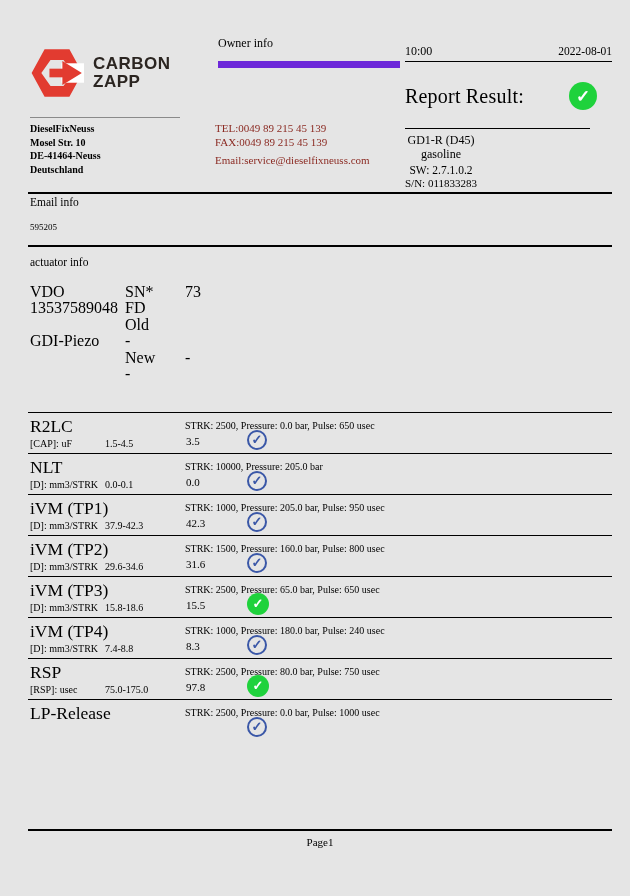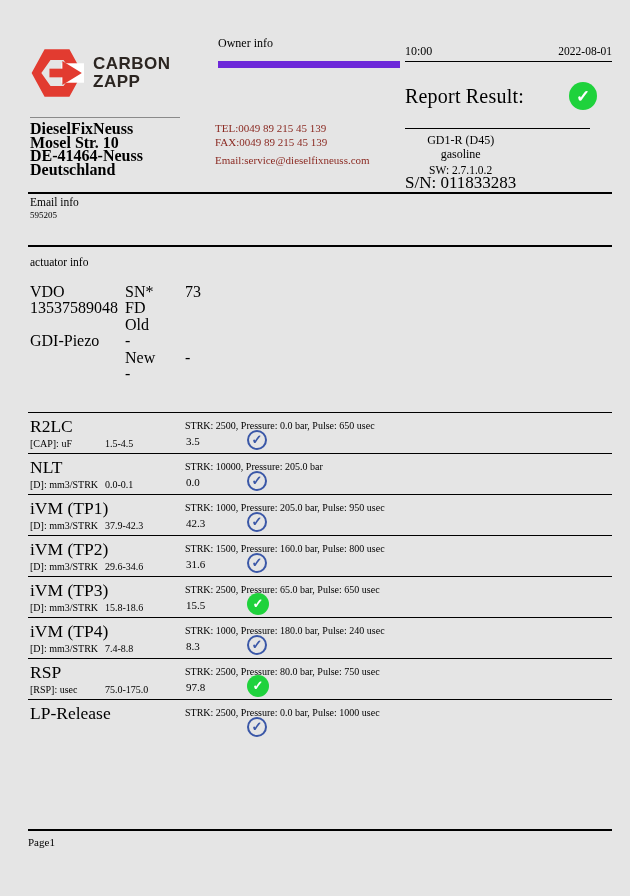--- a/index.html
+++ b/index.html
@@ -15,21 +15,21 @@
   .abs{position:absolute;}
 
   
   .logo-block{left:30px;top:45px;display:flex;align-items:center;gap:9px;}
   .logo-icon{width:54px;height:56px;}
   .logo-fill{fill:var(--accent-red);}
   .logo-text{font-family:"Liberation Sans", sans-serif;font-weight:bold;font-size:17px;
              line-height:18px;color:#2b2521;letter-spacing:0.5px;}
   .logo-sep{left:30px;top:117px;width:150px;height:1px;background:#8a8a8a;}
 
-  .owner-address{left:30px;top:122px;font-size:16px;font-weight:bold;line-height:13.5px;}
+  .owner-address{left:30px;top:122px;font-size:10px;font-weight:bold;line-height:13.5px;}
 
   .owner-heading{left:218px;top:36px;width:182px;font-size:12px;
                  border-bottom:7px solid #6d28d9;padding-bottom:10px;}
 
   .contact{left:215px;top:122px;font-size:11px;line-height:13.5px;color:var(--contact-red);}
   .contact .email-line{margin-top:5px;}
 
   
   .timedate{left:405px;top:43px;width:207px;font-size:12px;}
   .td-row{display:flex;justify-content:space-between;align-items:baseline;
@@ -42,32 +42,32 @@
                  justify-content:space-between;}
   .report-result-label{font-size:20px;letter-spacing:0.2px;}
   .badge-lg{width:28px;height:28px;border-radius:50%;background:var(--pass-green);
             color:#fff;display:flex;align-items:center;justify-content:center;
             font-weight:bold;font-size:17px;}
   .badge-lg::before{content:"✓";}
 
   .device-sep{left:405px;top:128px;width:185px;height:1px;background:#000;}
   .device{left:405px;top:133px;font-size:12px;line-height:14px;text-align:center;}
   .device .device-sw{font-size:11.5px;line-height:12.5px;margin-top:3px;}
-  .device .device-sn{font-size:17px;line-height:12.5px;}
+  .device .device-sn{font-size:11px;line-height:12.5px;}
 
   
   .rule{height:1.5px;background:#000;left:28px;width:584px;}
   .rule-client{top:192px;}
   .rule-actuator{top:245px;}
   .rule-footer{top:829px;}
 
   
   .client-section{left:30px;top:196px;}
   .client-heading{font-size:11.5px;}
-  .client-id{font-size:9px;margin-top:2px;}
+  .client-id{font-size:9px;margin-top:14px;}
 
   .actuator-heading{left:30px;top:256px;font-size:11.5px;}
   .actuator-grid{left:30px;top:283px;font-size:16px;}
   .actuator-row{display:flex;height:16.4px;align-items:flex-start;}
   .actuator-row .c1{width:95px;}
   .actuator-row .c2{width:60px;}
   .actuator-row .c3{flex:1;}
 
   
   .tests{left:28px;top:412px;width:584px;}
@@ -78,21 +78,21 @@
   .test-label{position:absolute;left:2px;top:25px;font-size:10px;}
   .test-range{position:absolute;left:77px;top:25px;font-size:10px;}
   .test-value{position:absolute;left:158px;top:22px;font-size:11px;}
   .badge{position:absolute;left:219px;top:17px;width:20px;height:20px;border-radius:50%;
          display:flex;align-items:center;justify-content:center;font-weight:bold;}
   .badge::before{content:"✓";}
   .badge-blue{border:2px solid var(--pass-blue);color:var(--pass-blue);font-size:13px;}
   .badge-green{background:var(--pass-green);color:#fff;font-size:13px;width:22px;height:22px;top:16px;}
 
   
-  .page-num{left:28px;top:836px;width:584px;font-size:11px;}
+  .page-num{left:28px;top:836px;width:584px;text-align:center;font-size:11px;}
 </style>
 </head>
 <body>
 
 <div class="page">
 
   <div class="abs logo-block">
     <svg class="logo-icon" viewBox="0 0 100 100">
       <path class="logo-fill" fill-rule="evenodd" d="M27 6 L73 6 L97 50 L73 94 L27 94 L3 50 Z M38 26 L62 26 L79 50 L62 74 L38 74 L21 50 Z"></path>
       <rect fill="#ffffff" x="58" y="32" width="42" height="36"></rect>

